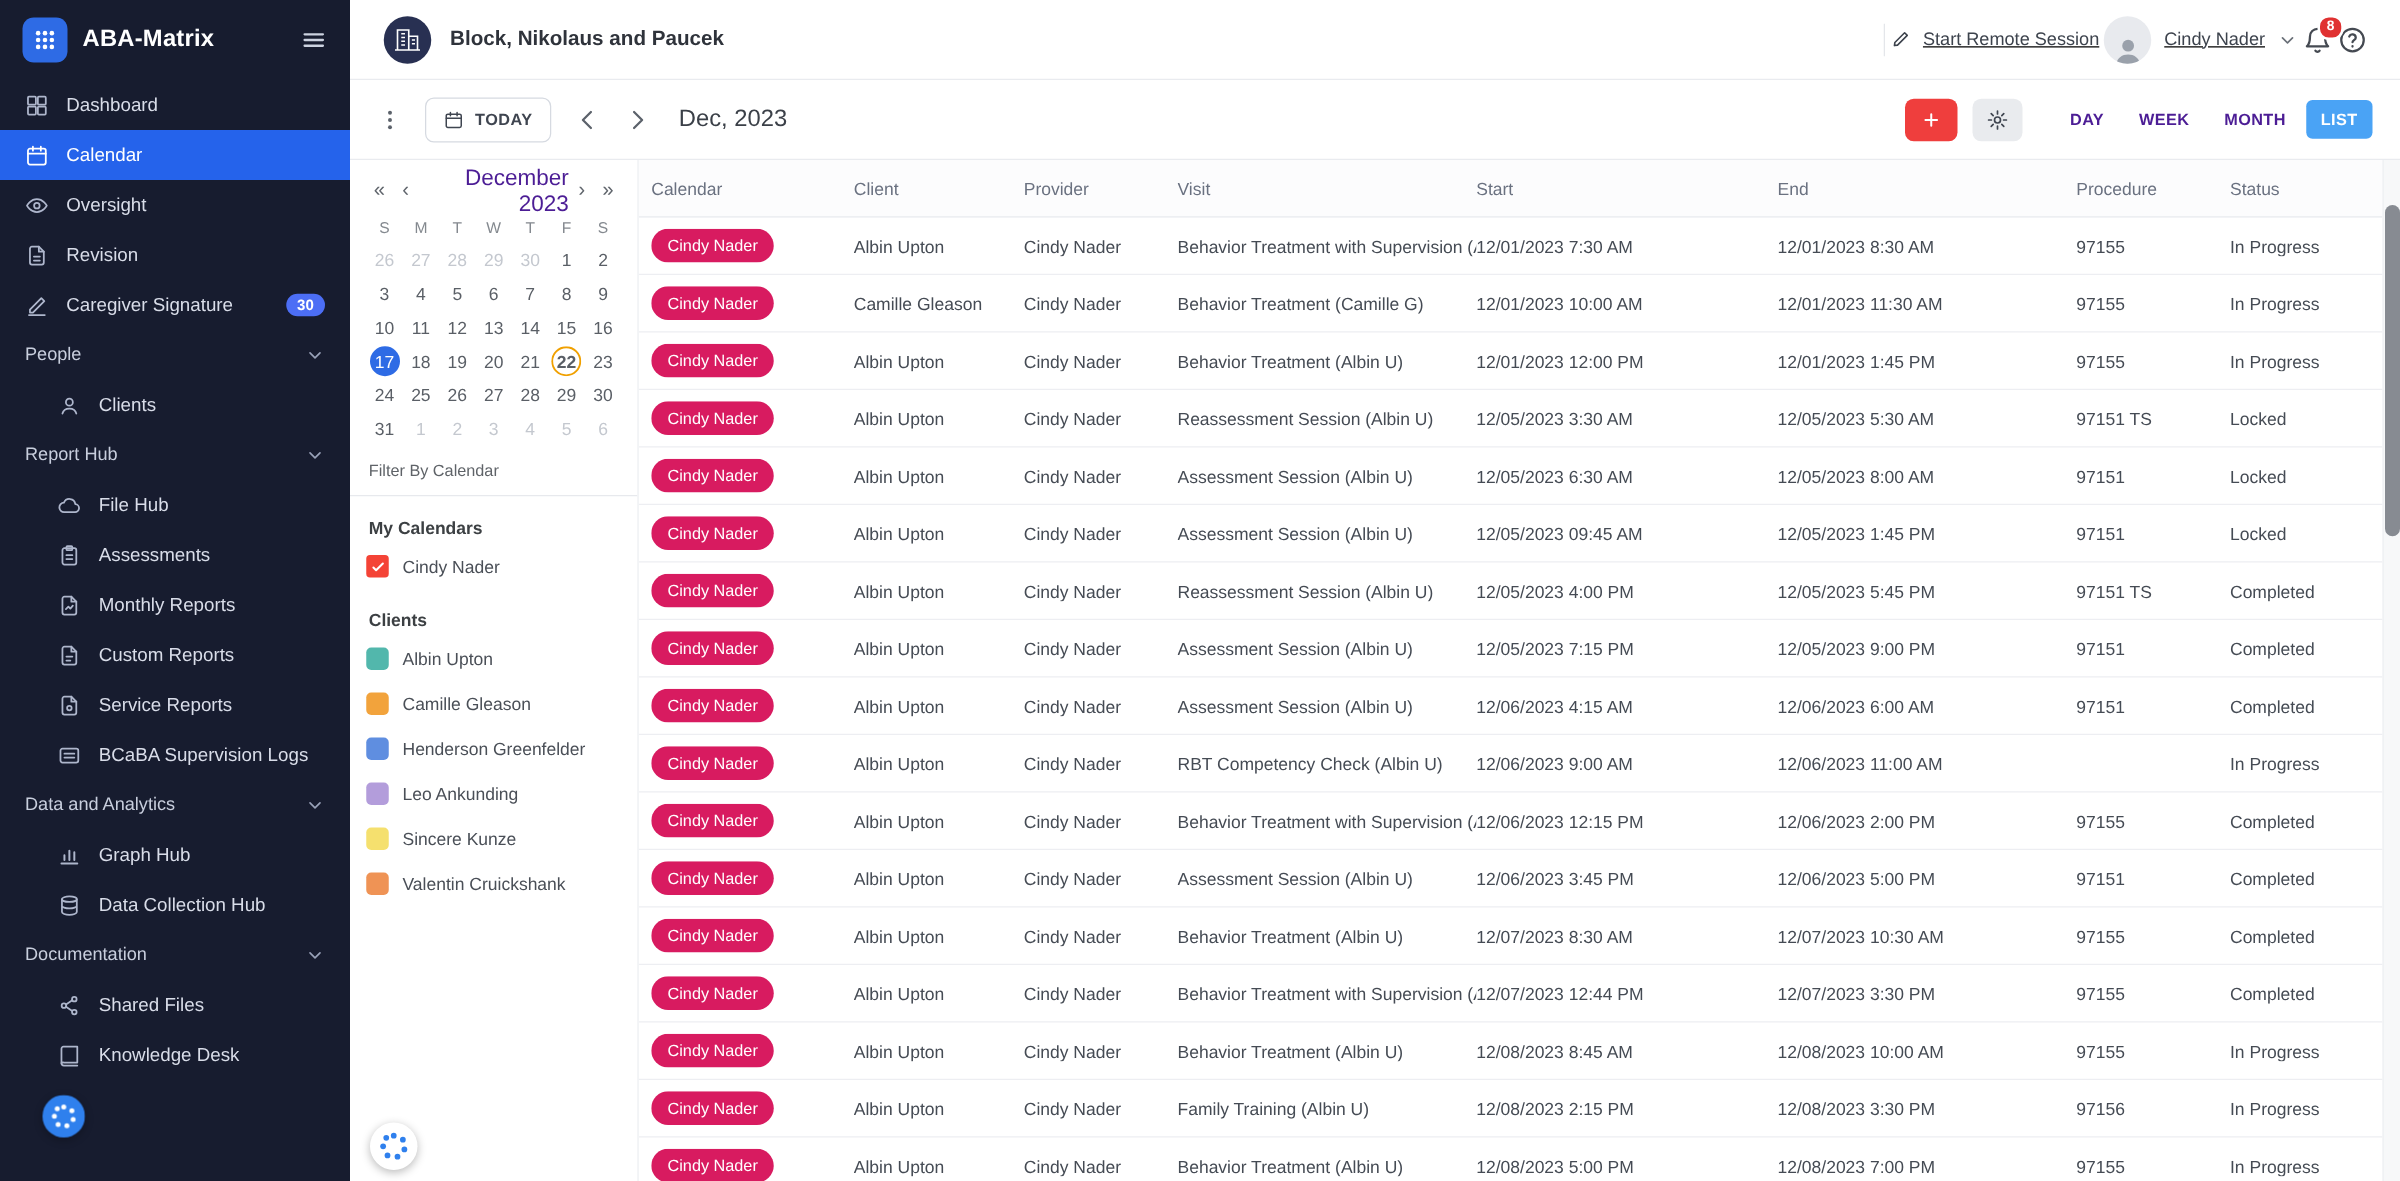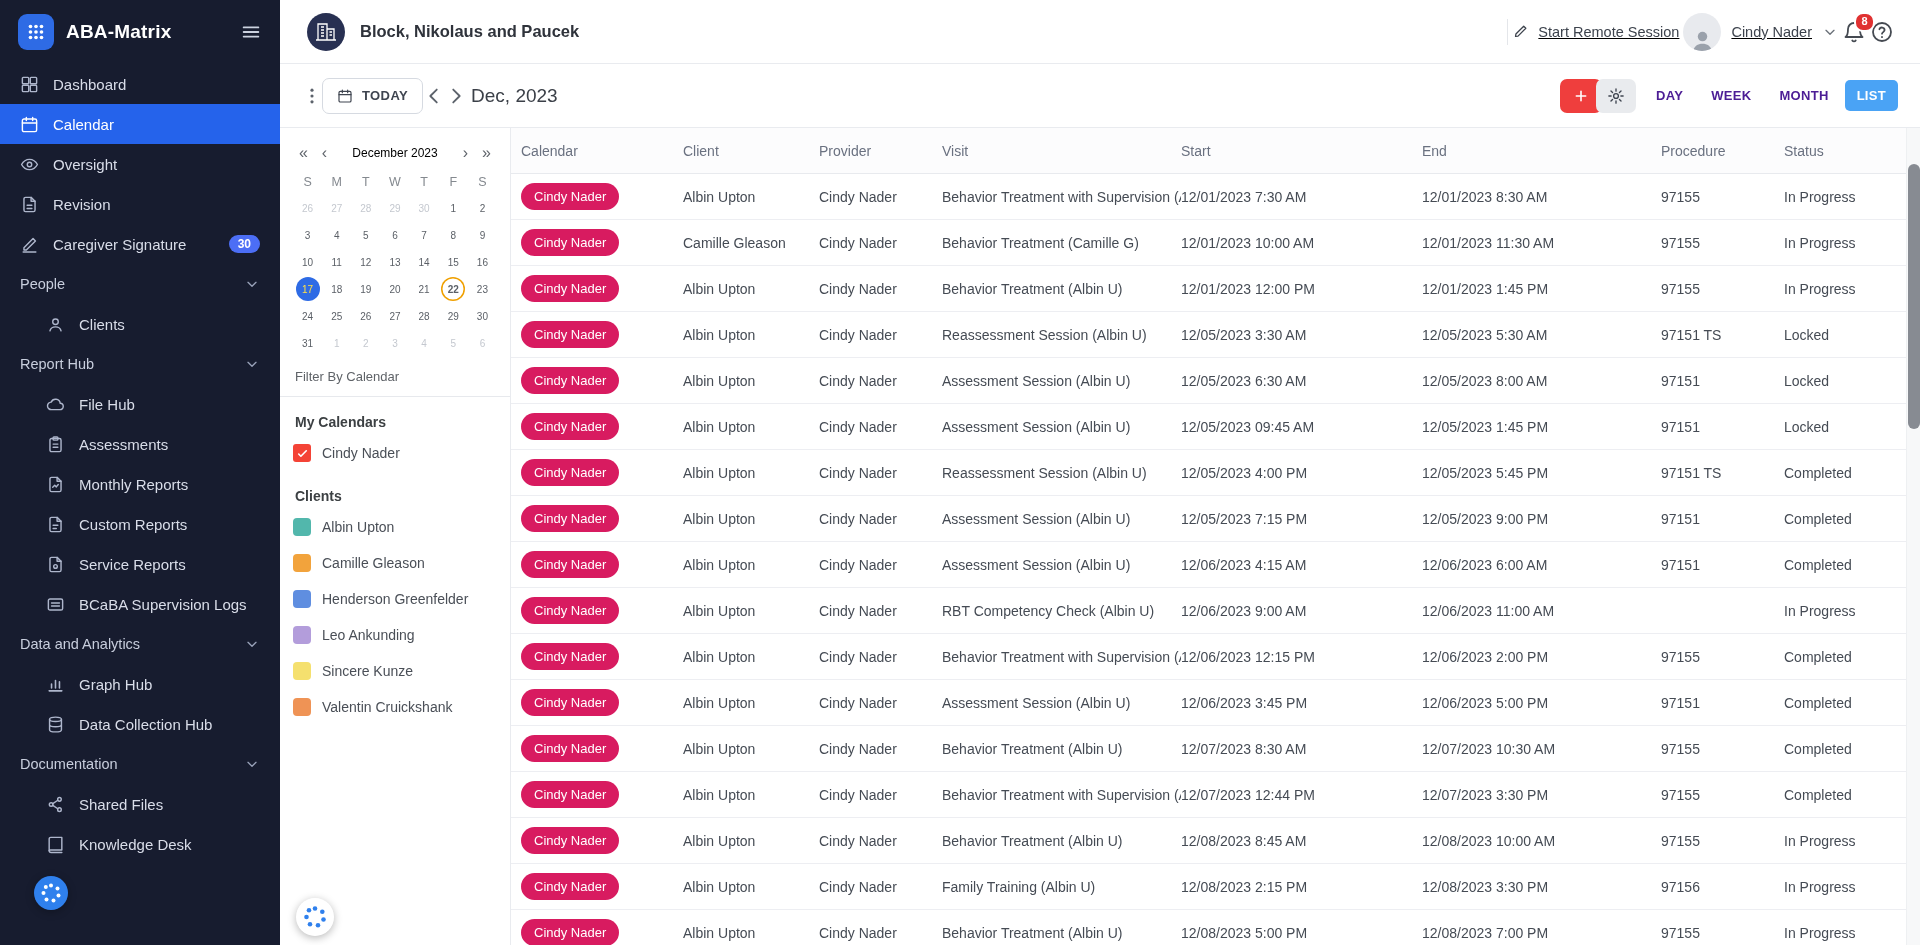--- a/index.html
+++ b/index.html
@@ -41,49 +41,49 @@
   .user { display:flex; align-items:center; gap:10px; cursor:pointer; }
   .avatar { width:38px; height:38px; border-radius:50%; background:#e8eaee; overflow:hidden; display:flex; align-items:flex-end; justify-content:center; }
   .av-ic { width:27px; height:27px; color:#9aa1ab; margin-bottom:-3px; }
   .user-name { font-size:14.5px; color:#3d434d; }
   .chev { width:16px; height:16px; color:#6a7078; }
   .bell-wrap { position:relative; width:24px; height:24px; color:#454a52; cursor:pointer; }
   .bell-wrap .icon { width:24px; height:24px; }
   .bell-badge { position:absolute; top:-8px; right:-9px; background:var(--notification-badge,#e03131); color:#fff; font-size:11px; font-weight:700; padding:2.5px 5.5px; border-radius:9px; border:2px solid #fff; line-height:1; }
   .help { width:24px; height:24px; color:#454a52; cursor:pointer; }
 
-  .toolbar { height:64px; flex:none; background:#fff; border-bottom:1px solid #e9ebef; display:flex; align-items:center; padding:0 22px; }
+  .toolbar { height:64px; flex:none; background:#fff; border-bottom:1px solid #e9ebef; display:flex; align-items:center; gap:18px; padding:0 22px; }
   .kebab { width:20px; height:20px; color:#5c626b; cursor:pointer; }
   .btn-today { display:flex; align-items:center; gap:9px; border:1px solid #d6dae1; border-radius:7px; padding:9px 14px; font-size:13px; font-weight:700; color:#3f4550; letter-spacing:.4px; background:#fff; cursor:pointer; font-family:inherit; }
   .btn-today .icon { width:16px; height:16px; }
   .nav-arrow { width:22px; height:22px; color:#5c626b; cursor:pointer; }
   .cal-title { font-size:19px; color:#3b4048; margin-left:4px; }
   .tb-spacer { flex:1; }
   .btn-add { width:42px; height:34px; border:none; border-radius:7px; background:var(--add-button,#ef3e3d); color:#fff; display:flex; align-items:center; justify-content:center; cursor:pointer; }
   .btn-add .icon { width:16px; height:16px; }
   .btn-gear { width:40px; height:34px; border:none; border-radius:7px; background:#e9ebee; color:#3f4550; display:flex; align-items:center; justify-content:center; cursor:pointer; margin-left:-6px; }
   .btn-gear .icon { width:18px; height:18px; }
   .views { display:flex; align-items:center; gap:4px; margin-left:8px; }
   .view-btn { padding:8px 12px; border:none; background:none; border-radius:5px; font-size:13px; font-weight:700; letter-spacing:.3px; color:#4c1d95; cursor:pointer; font-family:inherit; }
   .view-btn.active { background:var(--active-view,#4aa3f5); color:#fff; }
 
   .content { flex:1; display:flex; overflow:hidden; min-height:0; }
 
   
   .left-panel { width:231px; flex:none; background:#fff; border-right:1px solid #e9ebef; padding:10px 13px 0; overflow:hidden; }
   .mc-nav { display:flex; align-items:center; height:30px; }
   .mc-arrow { width:21px; text-align:center; font-size:16px; color:#60656c; cursor:pointer; user-select:none; }
-  .mc-title { flex:1; text-align:center; font-size:12px; color:#000000; }
+  .mc-title { flex:1; text-align:right; font-size:18px; color:#4c1d95; }
   .mc-grid { display:grid; grid-template-columns:repeat(7,1fr); }
   .mc-head { margin-top:2px; }
   .mc-head > div { height:24px; display:flex; align-items:center; justify-content:center; font-size:12.5px; color:#84898f; }
   .mc-days { row-gap:3px; margin-top:2px; }
-  .mc-day { width:24px; height:24px; justify-self:center; display:flex; align-items:center; justify-content:center; font-size:10px; color:#5a5f66; border-radius:50%; cursor:pointer; }
+  .mc-day { width:24px; height:24px; justify-self:center; display:flex; align-items:center; justify-content:center; font-size:14px; color:#5a5f66; border-radius:50%; cursor:pointer; }
   .mc-day.muted { color:#c4c8cf; }
-  .mc-day.selected { background:var(--selected-day,#2e6be5); color:#fde047; }
+  .mc-day.selected { background:var(--selected-day,#2e6be5); color:#ffffff; }
   .mc-day.today { box-shadow:inset 0 0 0 1.5px var(--today-ring,#f0a000);font-weight:bold; }
   .filter-label { margin:14px 2px 12px; font-size:13px; color:#5f6368; }
   .panel-hr { border:none; border-top:1px solid #e7e9ed; margin:0 -13px; }
   .legend-title { font-size:14px; font-weight:700; color:#3c4043; margin:17px 2px 5px; }
   .legend-row { display:flex; align-items:center; gap:11px; height:36px; cursor:pointer; }
   .checkbox { width:18px; height:18px; border-radius:3px; background:var(--calendar-checkbox,#f44336); color:#fff; display:flex; align-items:center; justify-content:center; }
   .checkbox svg { width:13px; height:13px; }
   .swatch { width:18px; height:18px; border-radius:4px; }
   .legend-name { font-size:14px; color:#4a4f57; white-space:nowrap; }
 

